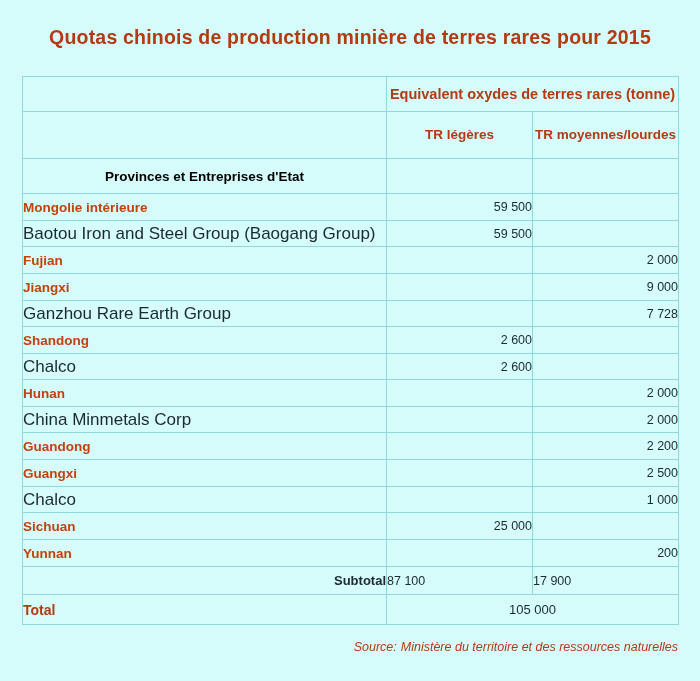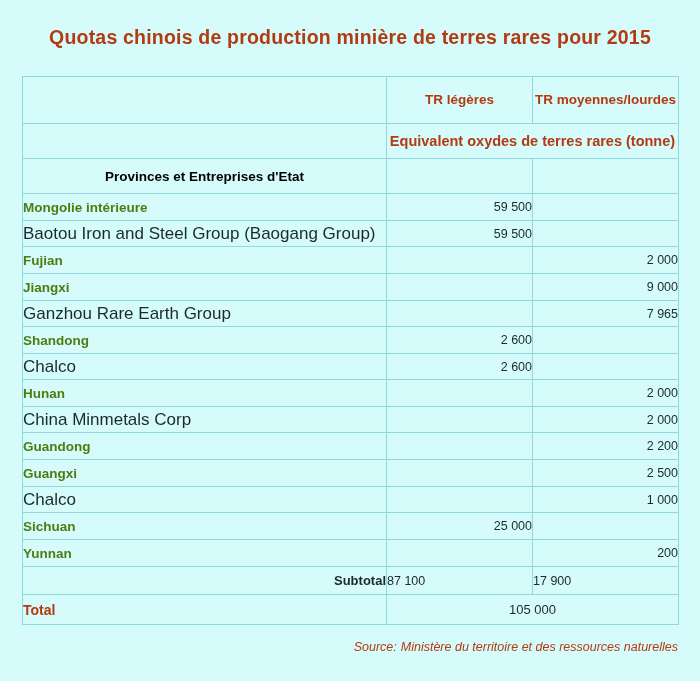--- a/index.html
+++ b/index.html
@@ -73,21 +73,21 @@
     padding: 10px 6px;
     height: 34px;
   }
   .cell-blank { height: 34px; }
 
   tr.province td {
     height: 26px;
   }
   td.name-prov {
     font-weight: bold;
-    color: #4d7c0f;
+    color: #c2410c;
     font-size: 13.5px;
     padding: 4px 4px 4px 12px;
     margin-left: 16px;
   }
   td.name-comp {
     color: #1b2a2c;
     font-size: 17px;
     padding: 4px 4px 4px 12px;
     font-weight: normal;
   }
@@ -157,28 +157,28 @@
 
   <table class="quota">
     <colgroup>
       <col class="c-name">
       <col class="c-light">
       <col class="c-heavy">
     </colgroup>
     <tbody>
       <tr>
         <td class="cell-blank"></td>
+        <td class="hdr-main" colspan="2">Equivalent oxydes de terres rares (tonne)</td>
+      </tr>
+      <tr>
+        <td class="cell-blank"></td>
         <td class="hdr-sub">TR légères</td>
         <td class="hdr-sub">TR moyennes/lourdes</td>
       </tr>
       <tr>
-        <td class="cell-blank"></td>
-        <td class="hdr-main" colspan="2">Equivalent oxydes de terres rares (tonne)</td>
-      </tr>
-      <tr>
         <td class="hdr-rowlabel">Provinces et Entreprises d'Etat</td>
         <td class="cell-blank"></td>
         <td class="cell-blank"></td>
       </tr>
 
       <tr class="province">
         <td class="name-prov">Mongolie intérieure</td>
         <td class="num prov">59 500</td>
         <td class="num prov"></td>
       </tr>
@@ -193,21 +193,21 @@
         <td class="num prov">2 000</td>
       </tr>
       <tr class="province">
         <td class="name-prov">Jiangxi</td>
         <td class="num prov"></td>
         <td class="num prov">9 000</td>
       </tr>
       <tr class="company">
         <td class="name-comp">Ganzhou Rare Earth Group</td>
         <td class="num"></td>
-        <td class="num">7 965</td>
+        <td class="num">7 728</td>
       </tr>
       <tr class="province">
         <td class="name-prov">Shandong</td>
         <td class="num prov">2 600</td>
         <td class="num prov"></td>
       </tr>
       <tr class="company">
         <td class="name-comp">Chalco</td>
         <td class="num">2 600</td>
         <td class="num"></td>

